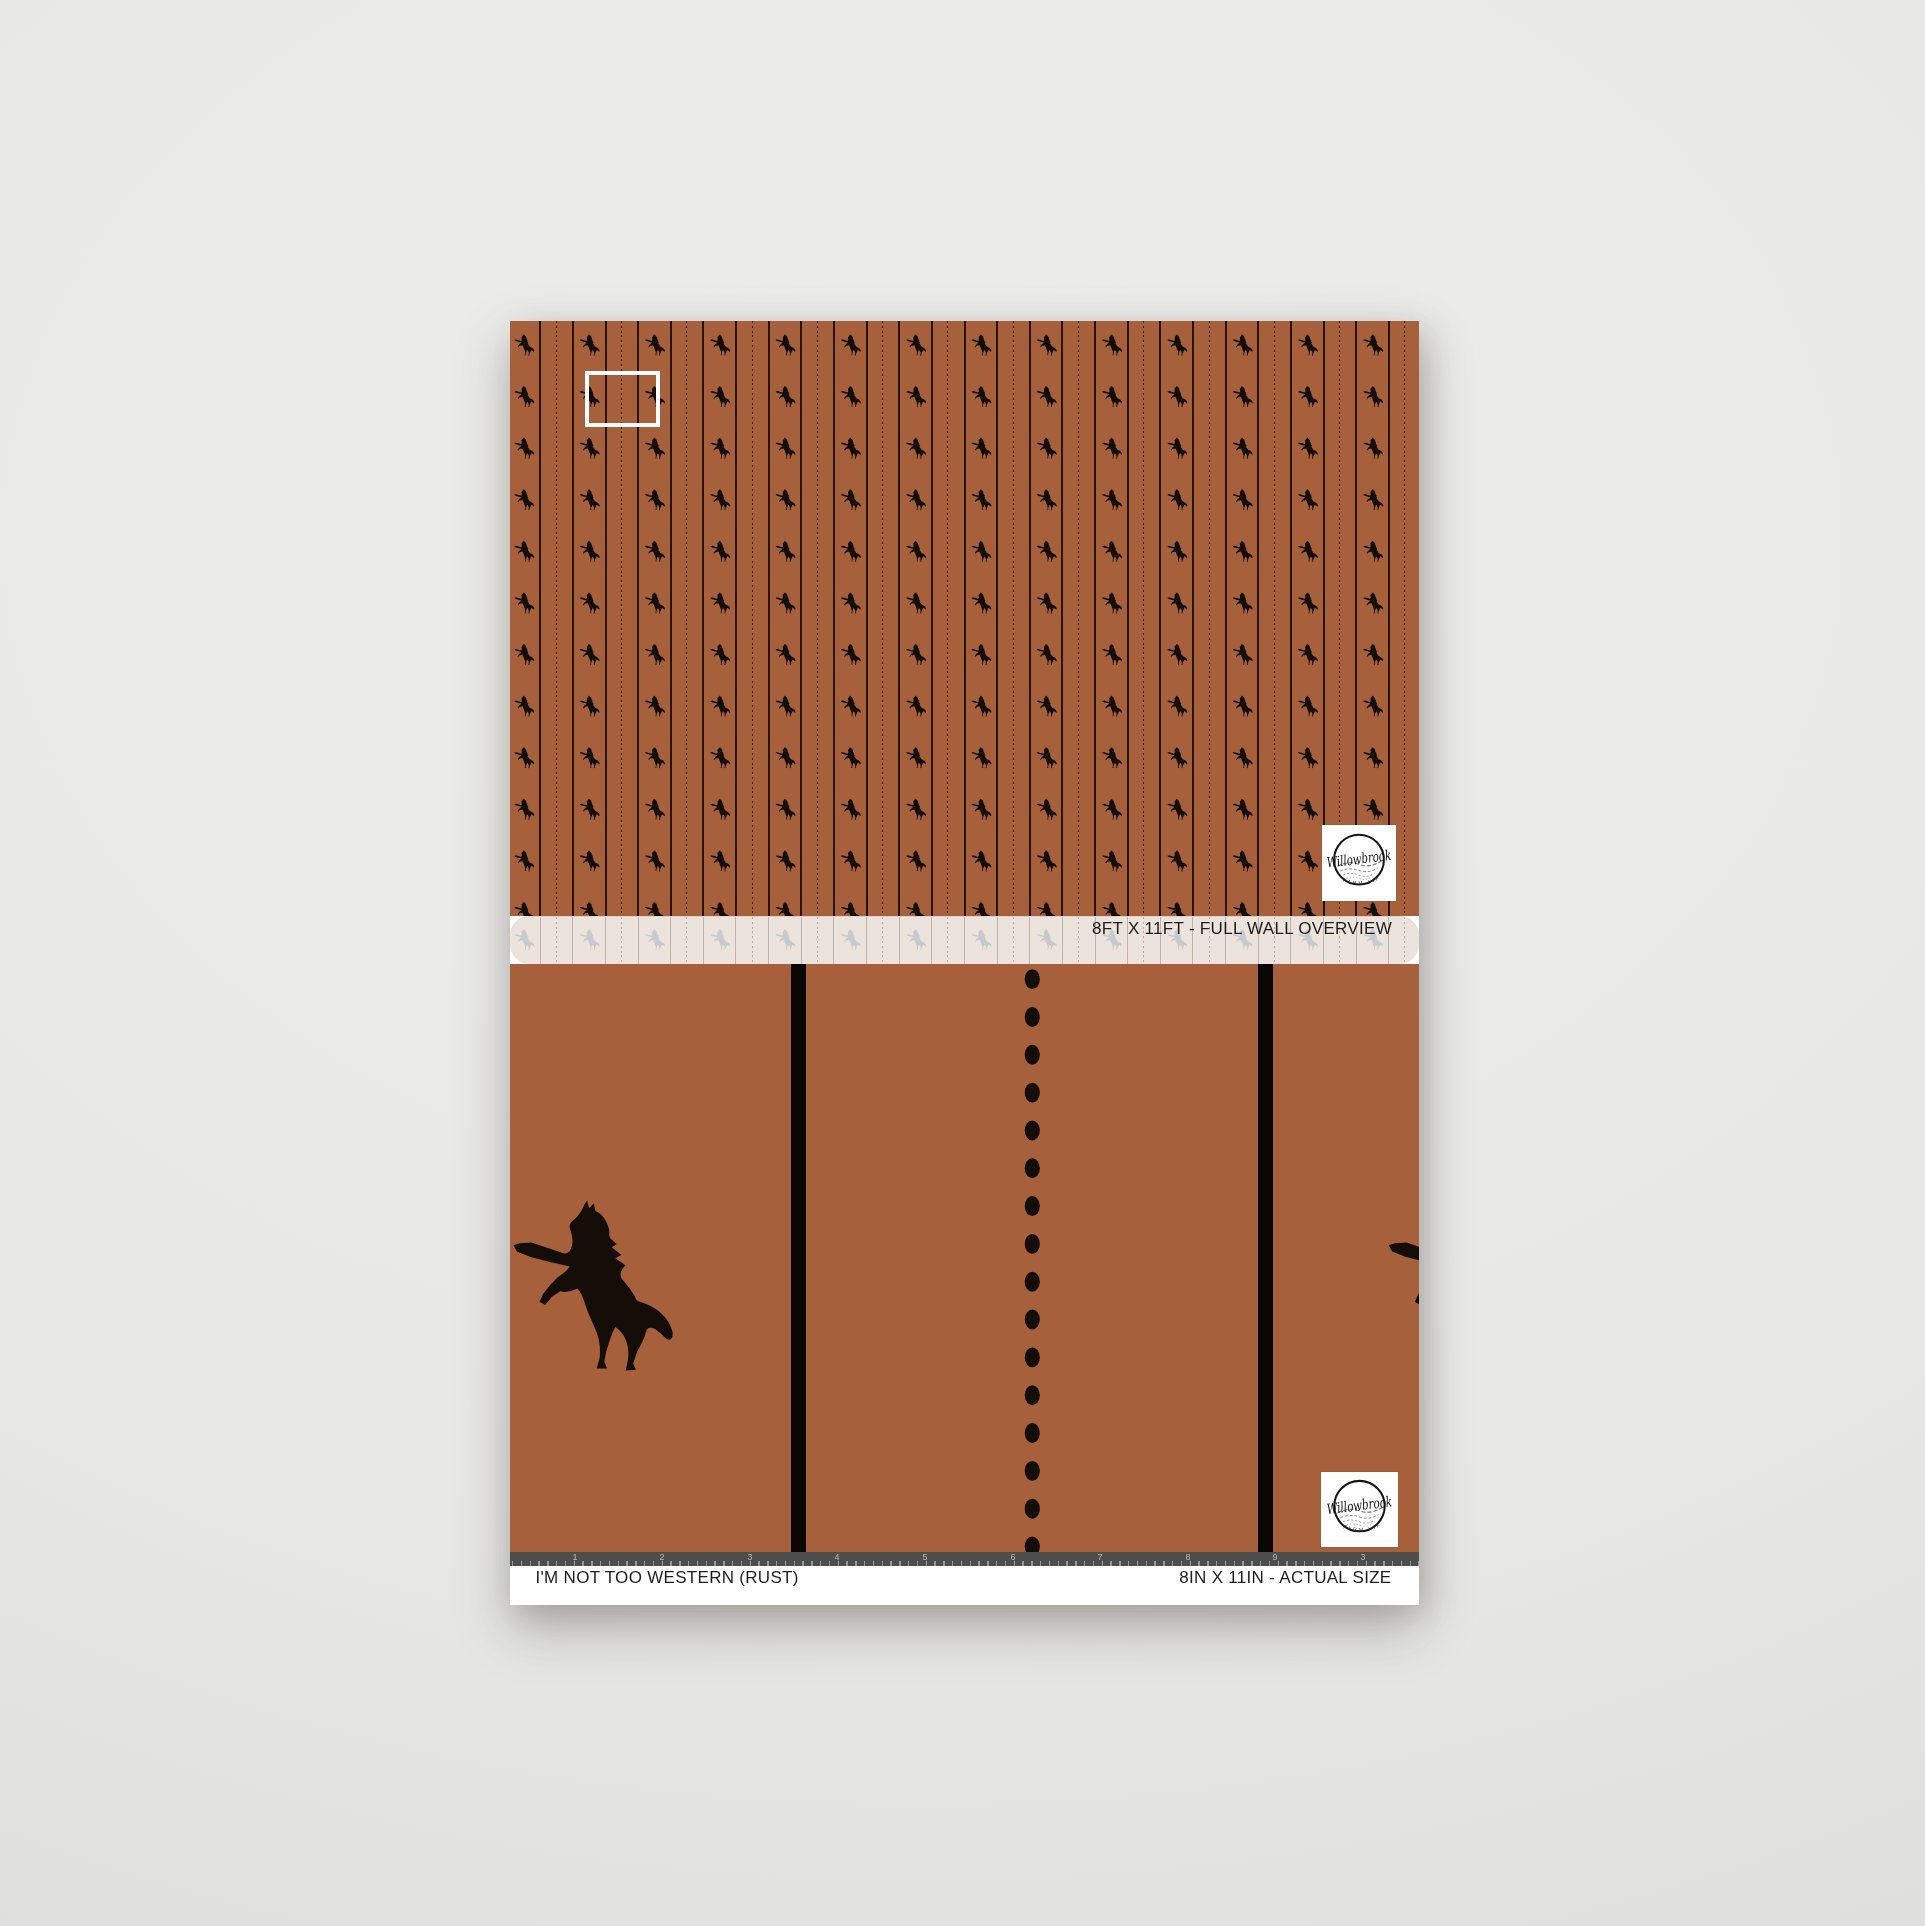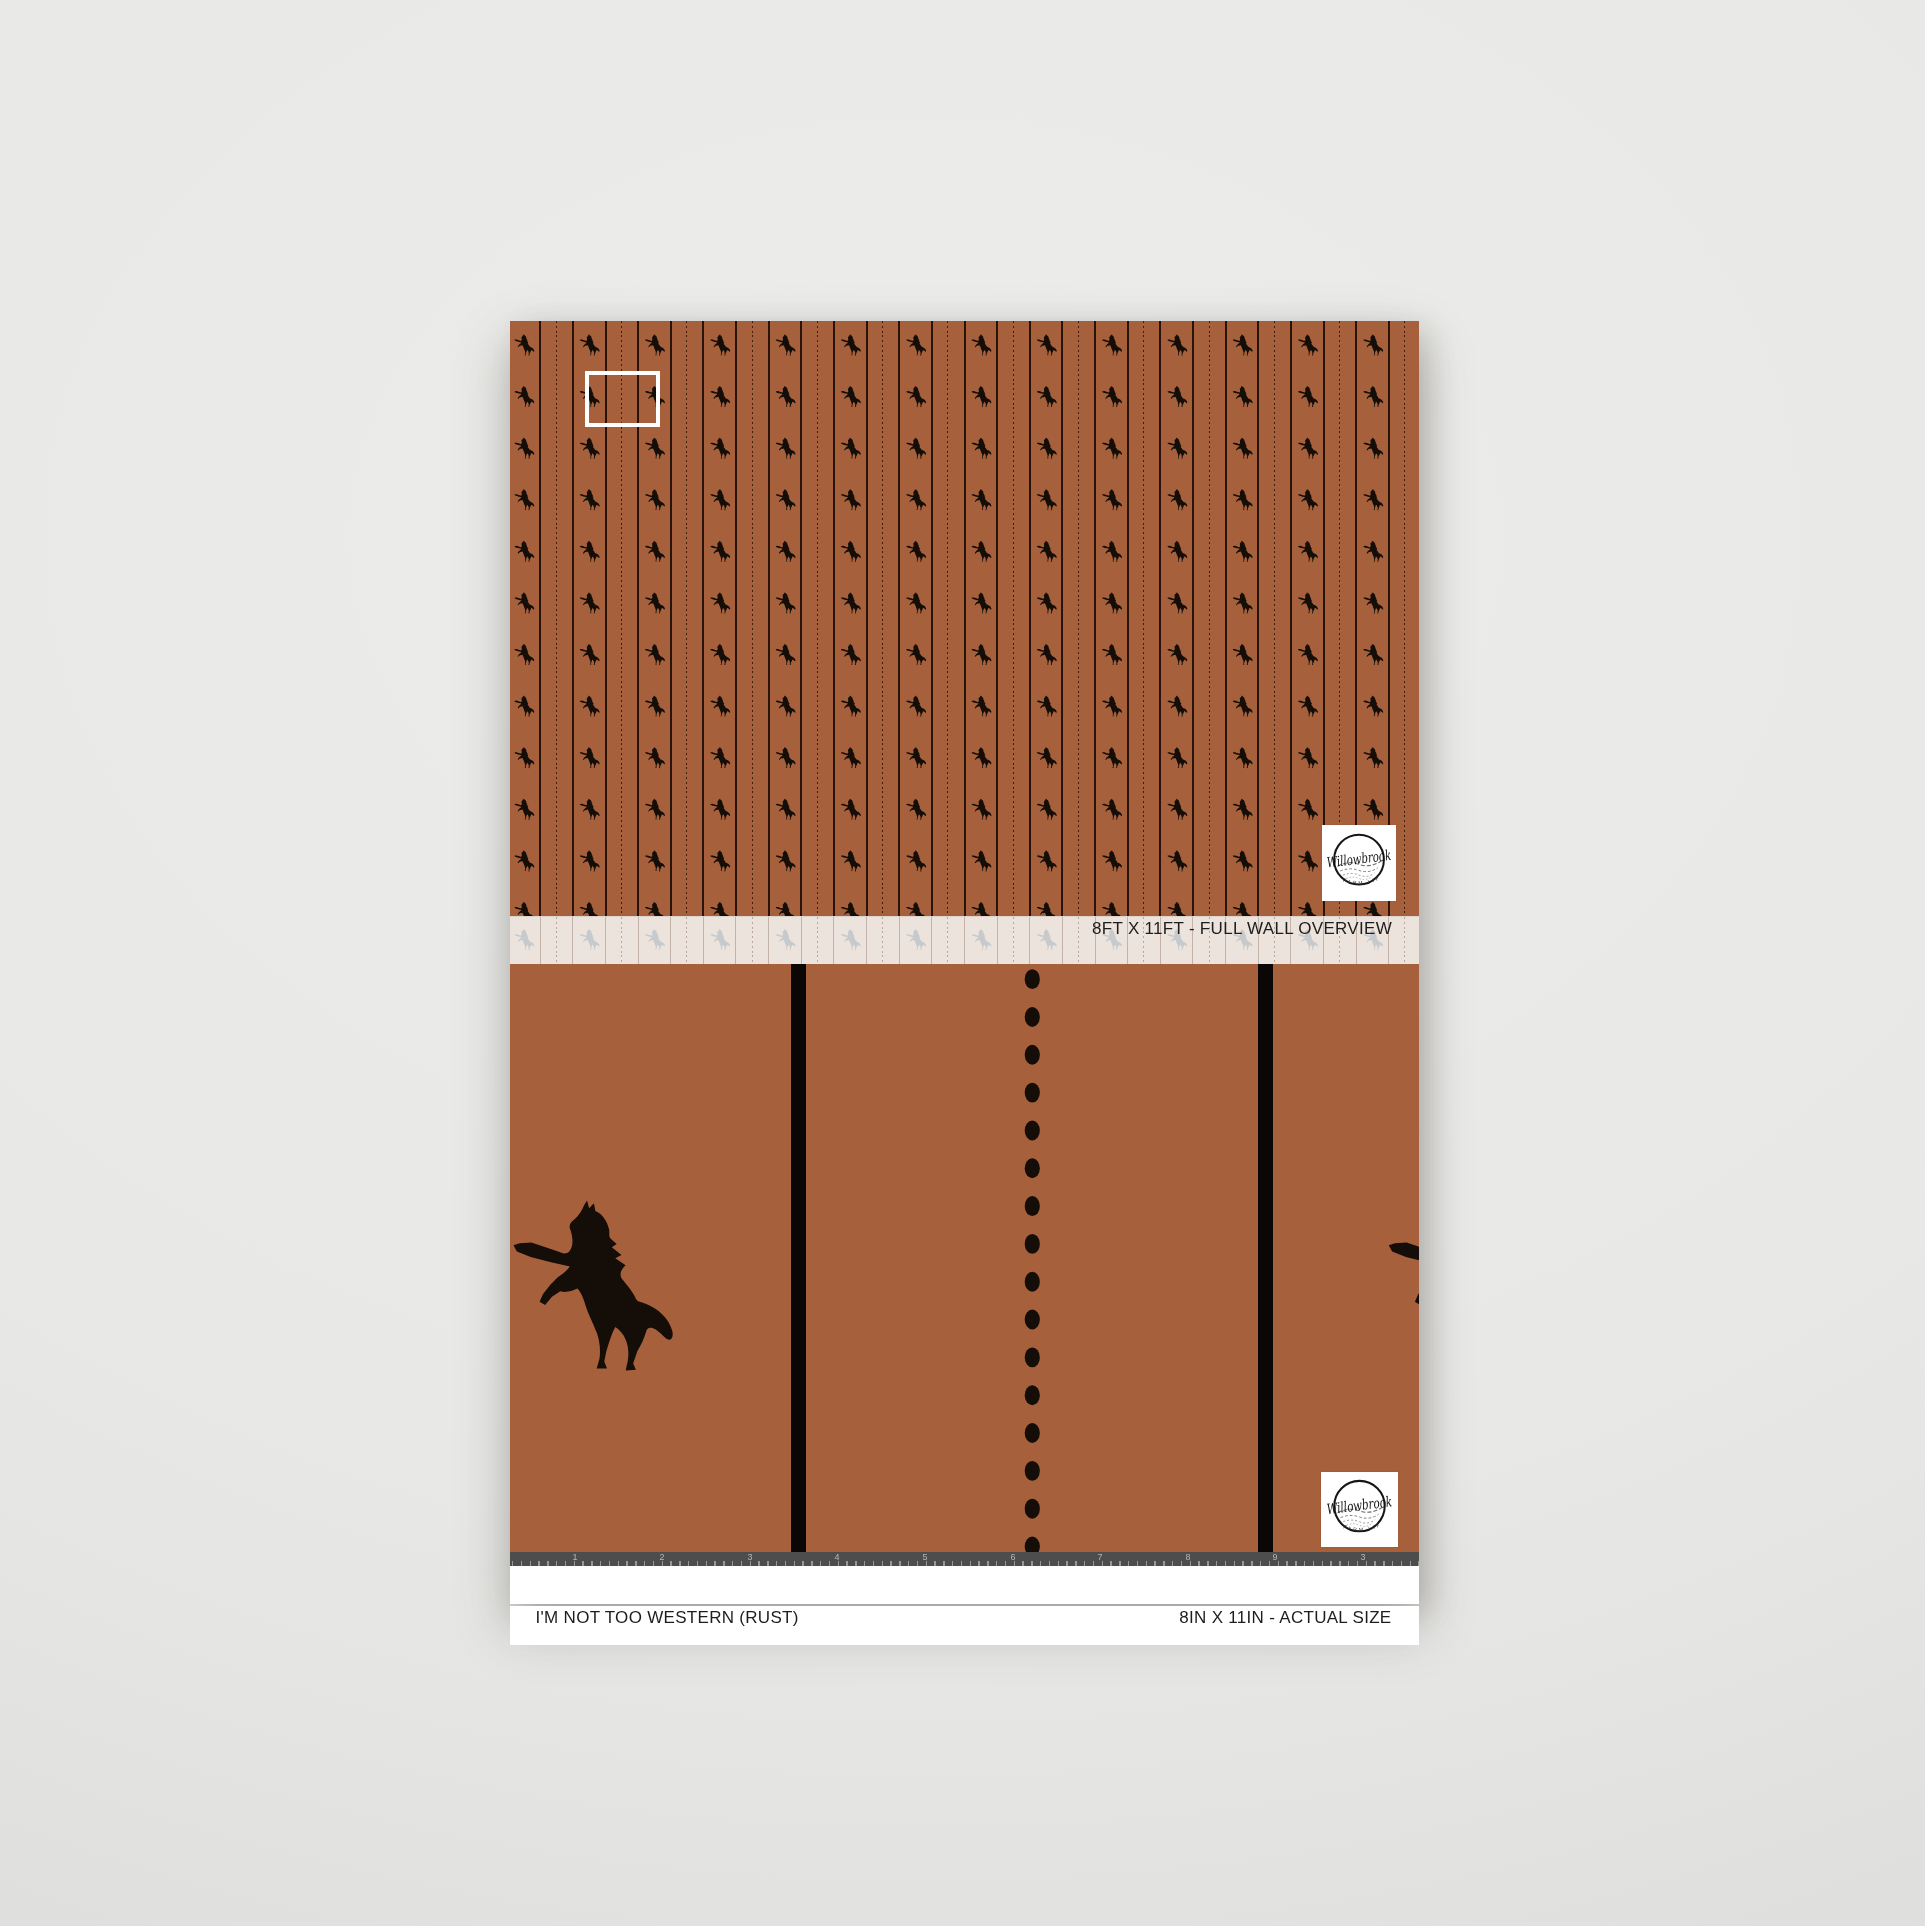--- a/index.html
+++ b/index.html
@@ -20,30 +20,30 @@
   .motif-svg{position:absolute;inset:0;width:100%;height:100%;}
   #top-horses{color:var(--motif_ink,#150d08);}
   #strip-horses{color:var(--ghost_motif,#bdc5ca);opacity:.8;}
   #bottom-art{color:var(--motif_ink,#150d08);}
   .sample-rect{position:absolute;left:75px;top:50px;width:75px;height:56px;box-sizing:border-box;
                border:4.1px solid #fff;}
   .bar{position:absolute;top:0;bottom:0;width:15px;background:var(--bar_black,#0b0705);}
   .logo-badge{position:absolute;background:#fff;box-shadow:0 0 0 0.7px rgba(0,0,0,.05);}
   .logo-badge svg{display:block;width:100%;height:100%;}
   .strip{position:relative;height:47px;background:var(--cream_strip,#ece3dc);overflow:hidden;
-         border-top:0.7px solid rgba(0,0,0,.07);}
+         border-top:0.7px solid rgba(0,0,0,.07);border-radius:20px;}
   .strip-label{position:absolute;right:27px;top:2.1px;font-size:17px;line-height:20.6px;
                color:var(--label_text,#1d1d1d);letter-spacing:0.3px;}
   .ruler{position:relative;height:13.8px;background:var(--ruler_bg,#4d4d4d);}
   .ruler::after{content:"";position:absolute;left:2.1px;right:0;bottom:0;height:4.8px;
                 background-image:repeating-linear-gradient(90deg,#989898 0 1.4px,transparent 1.4px 8.8px);}
   .ruler-num{position:absolute;bottom:4.1px;transform:translateX(-50%);font-size:9px;line-height:9px;
              color:var(--ruler_text,#b5b5b5);}
   .footer{position:relative;height:39px;background:var(--paper_white,#fff);display:flex;
-          justify-content:space-between;align-items:flex-start;padding:2.1px 27.5px 0 25.5px;box-sizing:border-box;margin-top:40px;}
+          justify-content:space-between;align-items:flex-start;padding:2.1px 27.5px 0 25.5px;box-sizing:border-box;}
   .footer span{font-size:17px;line-height:20.6px;color:var(--label_text,#1d1d1d);letter-spacing:0.3px;}
   .defs-svg{position:absolute;width:0;height:0;overflow:hidden;}
 </style>
 </head>
 <body>
 
 <svg class="defs-svg" aria-hidden="true">
   <defs>
     <symbol id="horse-motif" viewBox="0 0 240 254">
       <path fill="currentColor" d="M86 44 C83 39 85 33 91 29 C98 23 103 15 106 7 L110 1 L113 12 L120 5 L122 16

